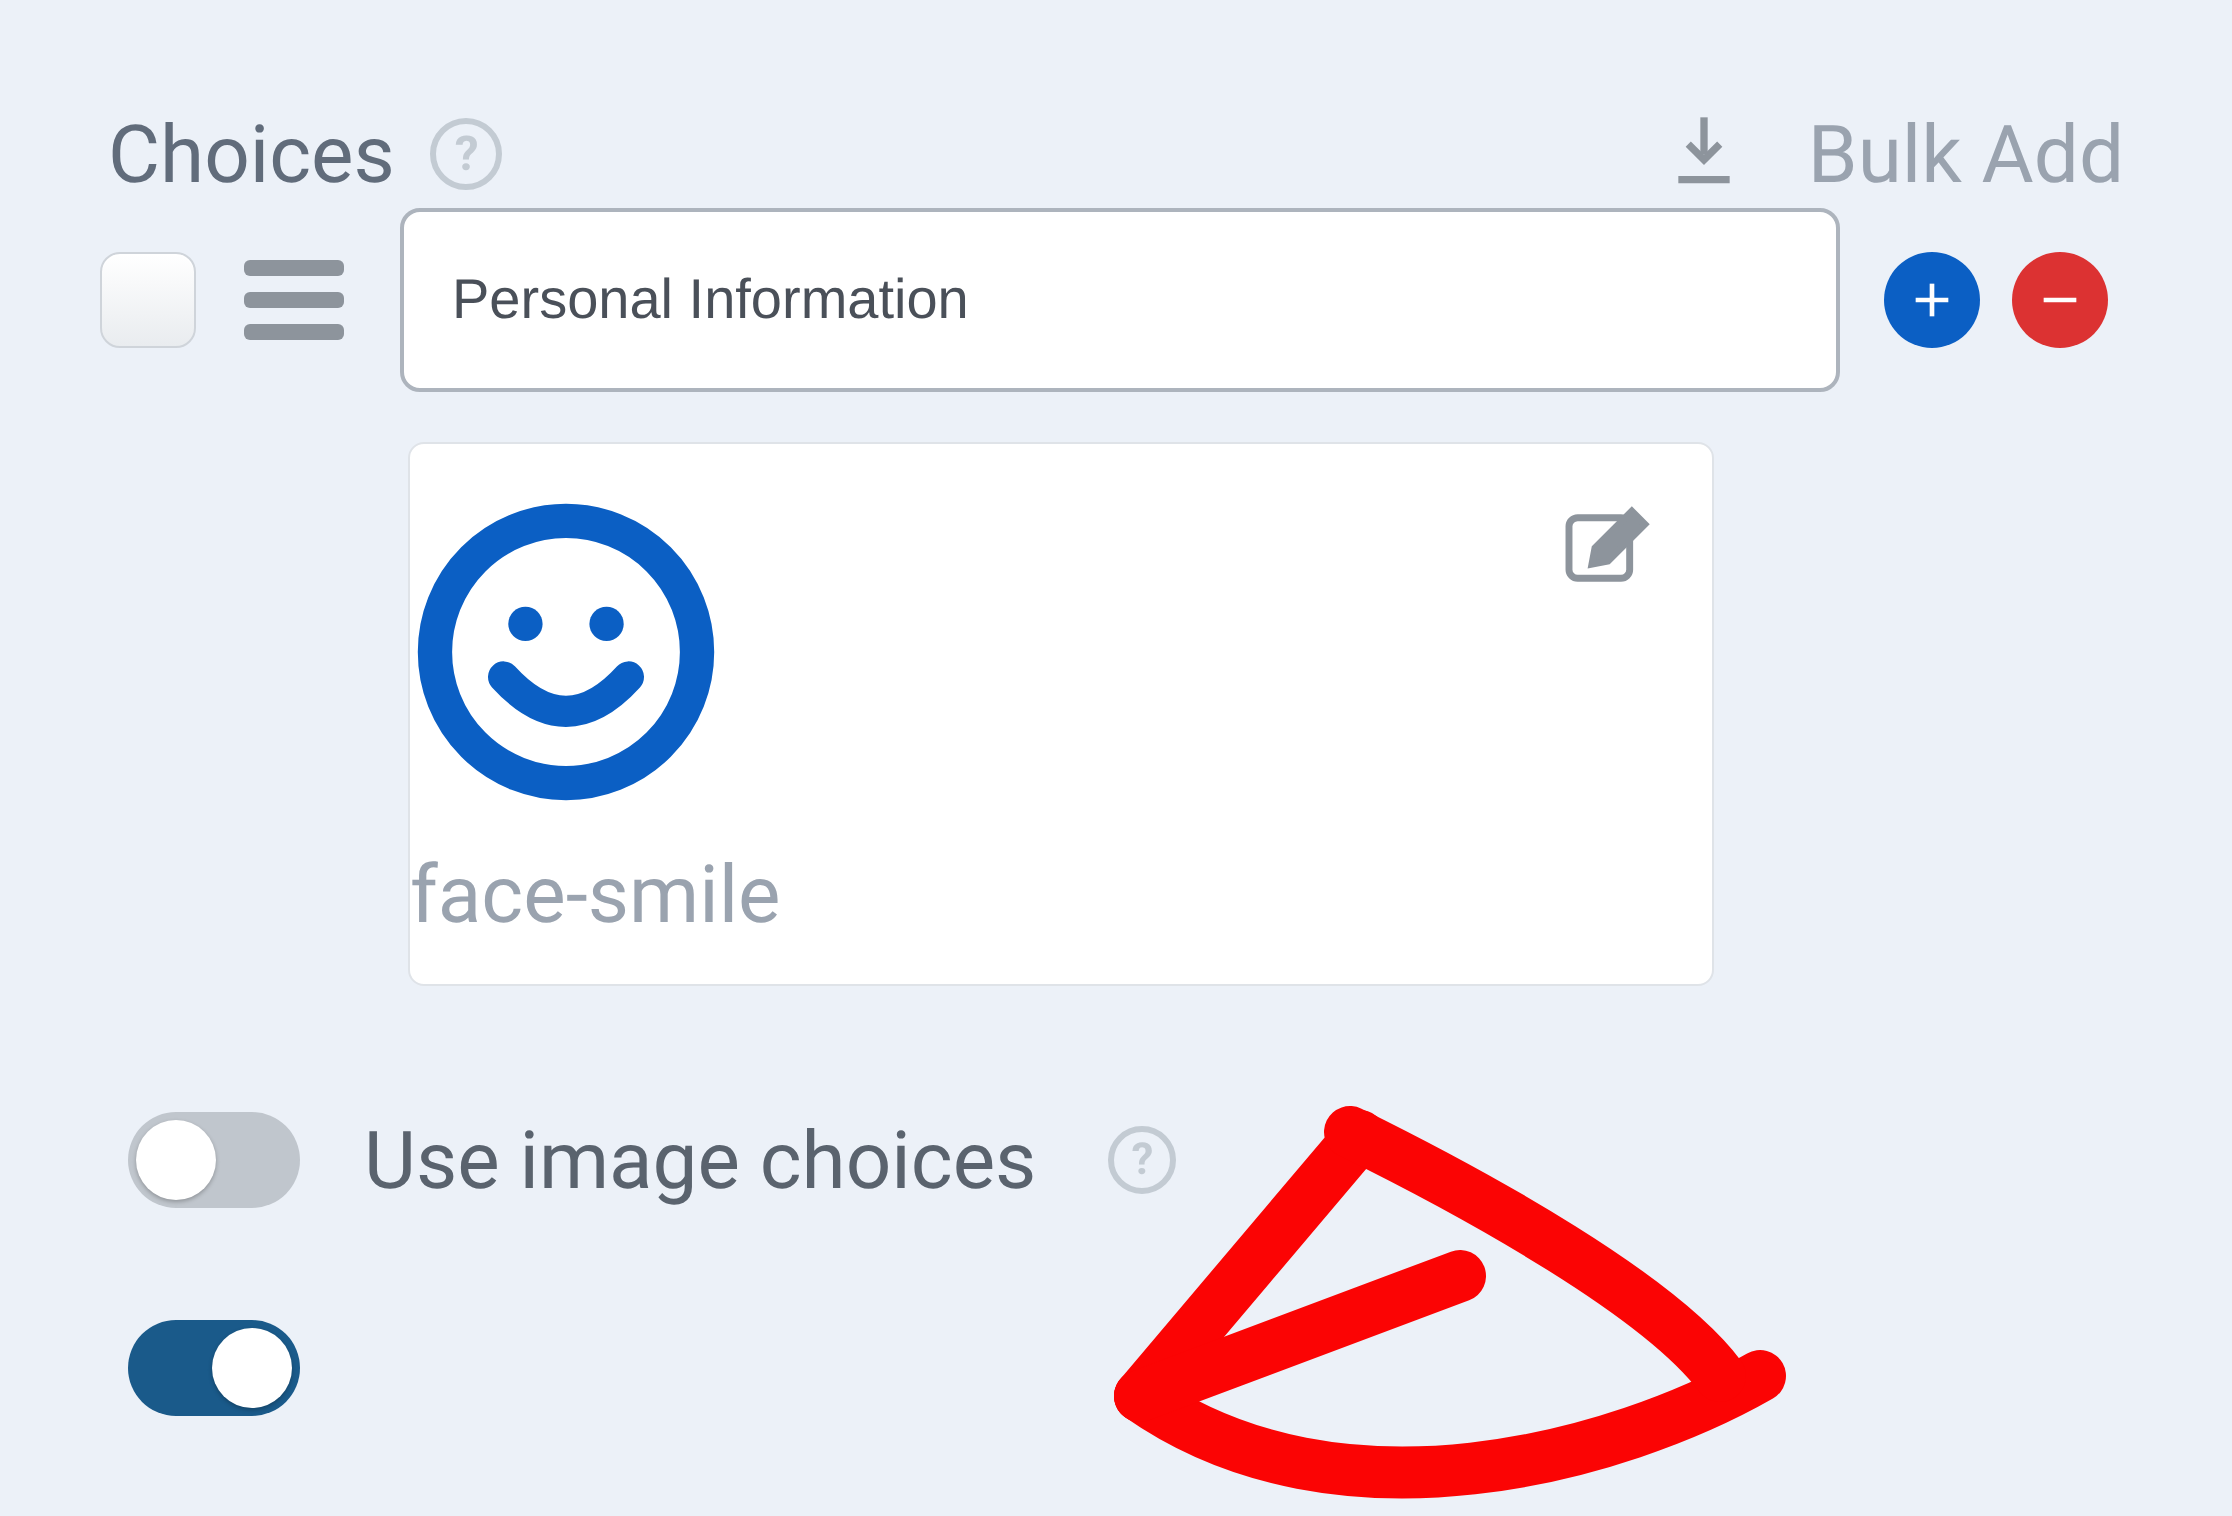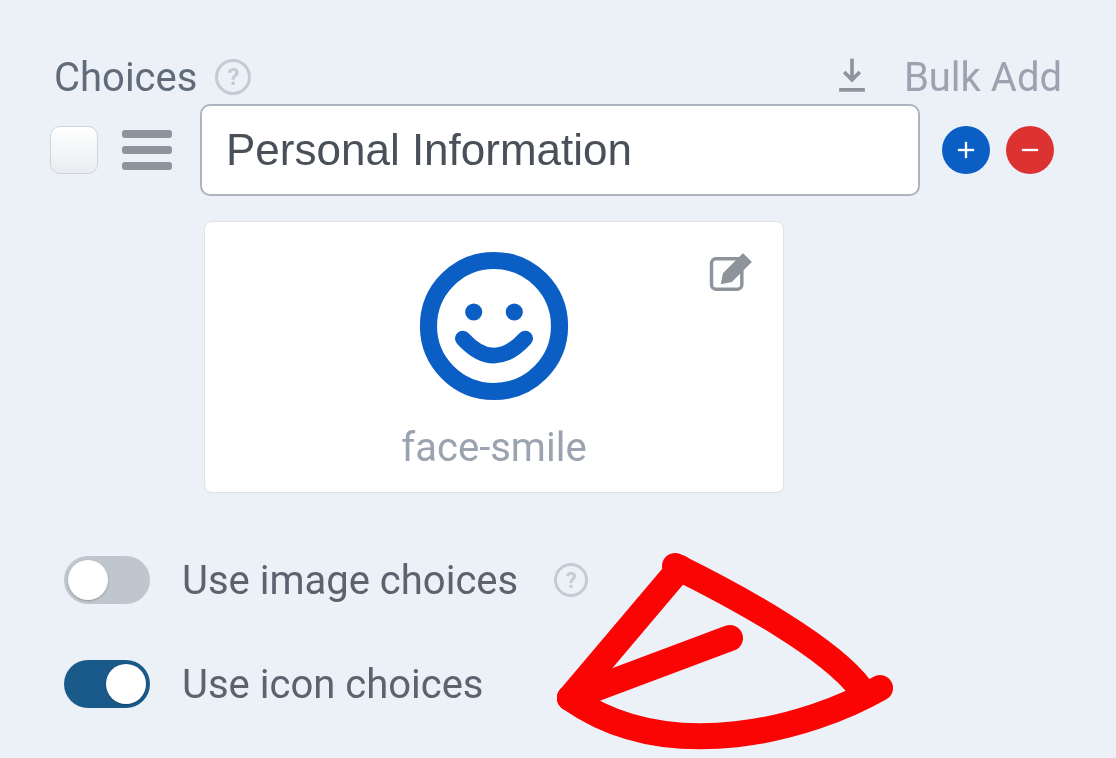--- a/index.html
+++ b/index.html
@@ -83,21 +83,21 @@
     background:#8d949c;
     border-radius:3px;
   }
   .choice-input {
     margin-left:28px;
     height:92px;
     flex: 0 0 720px;
     border:2px solid #adb4bd;
     border-radius:10px;
     background:#fff;
-    font-size:44px;
+    font-size:28px;
     color:#4a5059;
     padding: 0 24px;
     outline:none;
   }
   .row-actions {
     margin-left:22px;
     display:flex;
     align-items:center;
     gap:16px;
   }
@@ -109,28 +109,28 @@
   }
   .circle-add { background:#0b5fc4; }
   .circle-remove { background:#dc3232; }
   .circle-btn svg { display:block; }
 
   
   .icon-card {
     position:absolute;
     left:204px;
     top:221px;
-    width:580px;
+    width:653px;
     height:272px;
     background:#fff;
     border:1px solid #dfe3e8;
     border-radius:8px;
     display:flex;
     flex-direction:column;
-    align-items:center;
+    align-items:flex-start;
     justify-content:flex-start;
     padding-top:22px;
   }
   .icon-card .edit-btn {
     position:absolute;
     right:26px;
     top:26px;
     width:52px; height:52px;
     cursor:pointer;
   }
@@ -262,21 +262,20 @@
     <div class="knob"></div>
   </div>
   <div class="toggle-label">Use image choices</div>
   <div class="toggle-help">?</div>
 </div>
 
 <div class="toggle-row two">
   <div class="toggle on">
     <div class="knob"></div>
   </div>
-  <div class="toggle-label">Use icon choices</div>
 </div>
 
 <svg class="annotation" viewBox="0 0 520 240">
   <g fill="none" stroke="#fb0404" stroke-width="26" stroke-linecap="round" stroke-linejoin="round">
 
     <path d="M60 170 C 160 240, 300 200, 370 160"></path>
 
     <path d="M60 170 L 170 40"></path>
     <path d="M60 170 L 220 110"></path>
 

